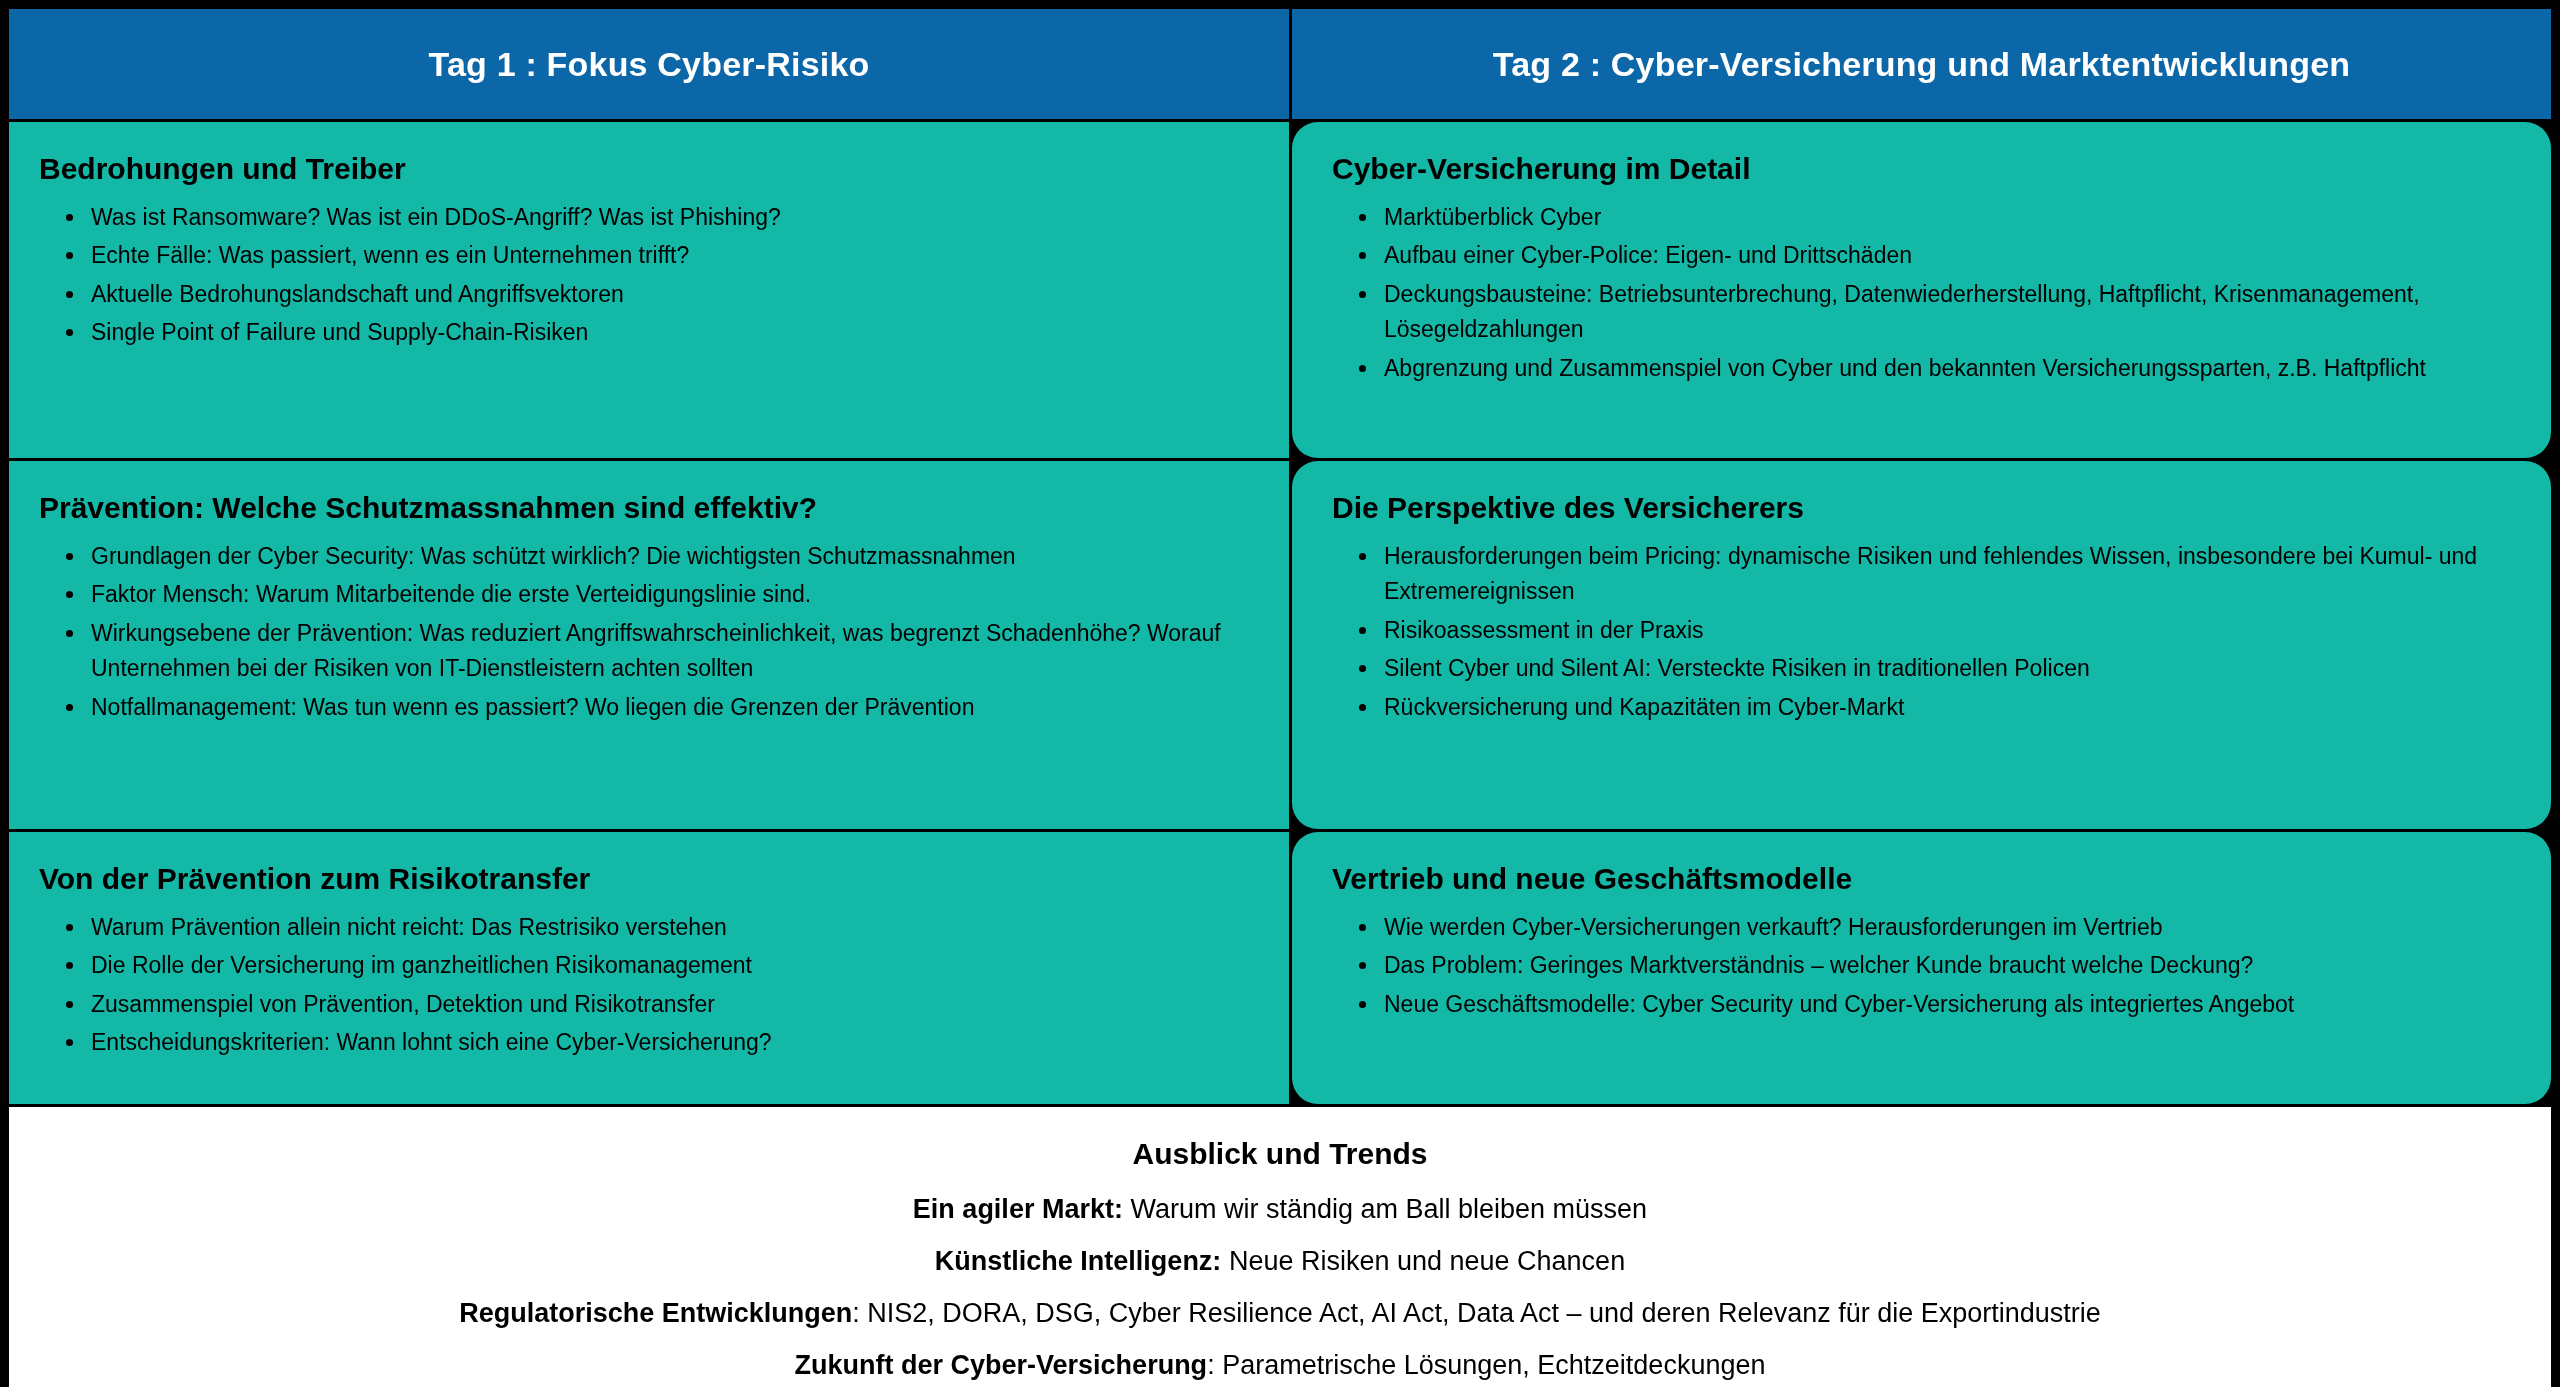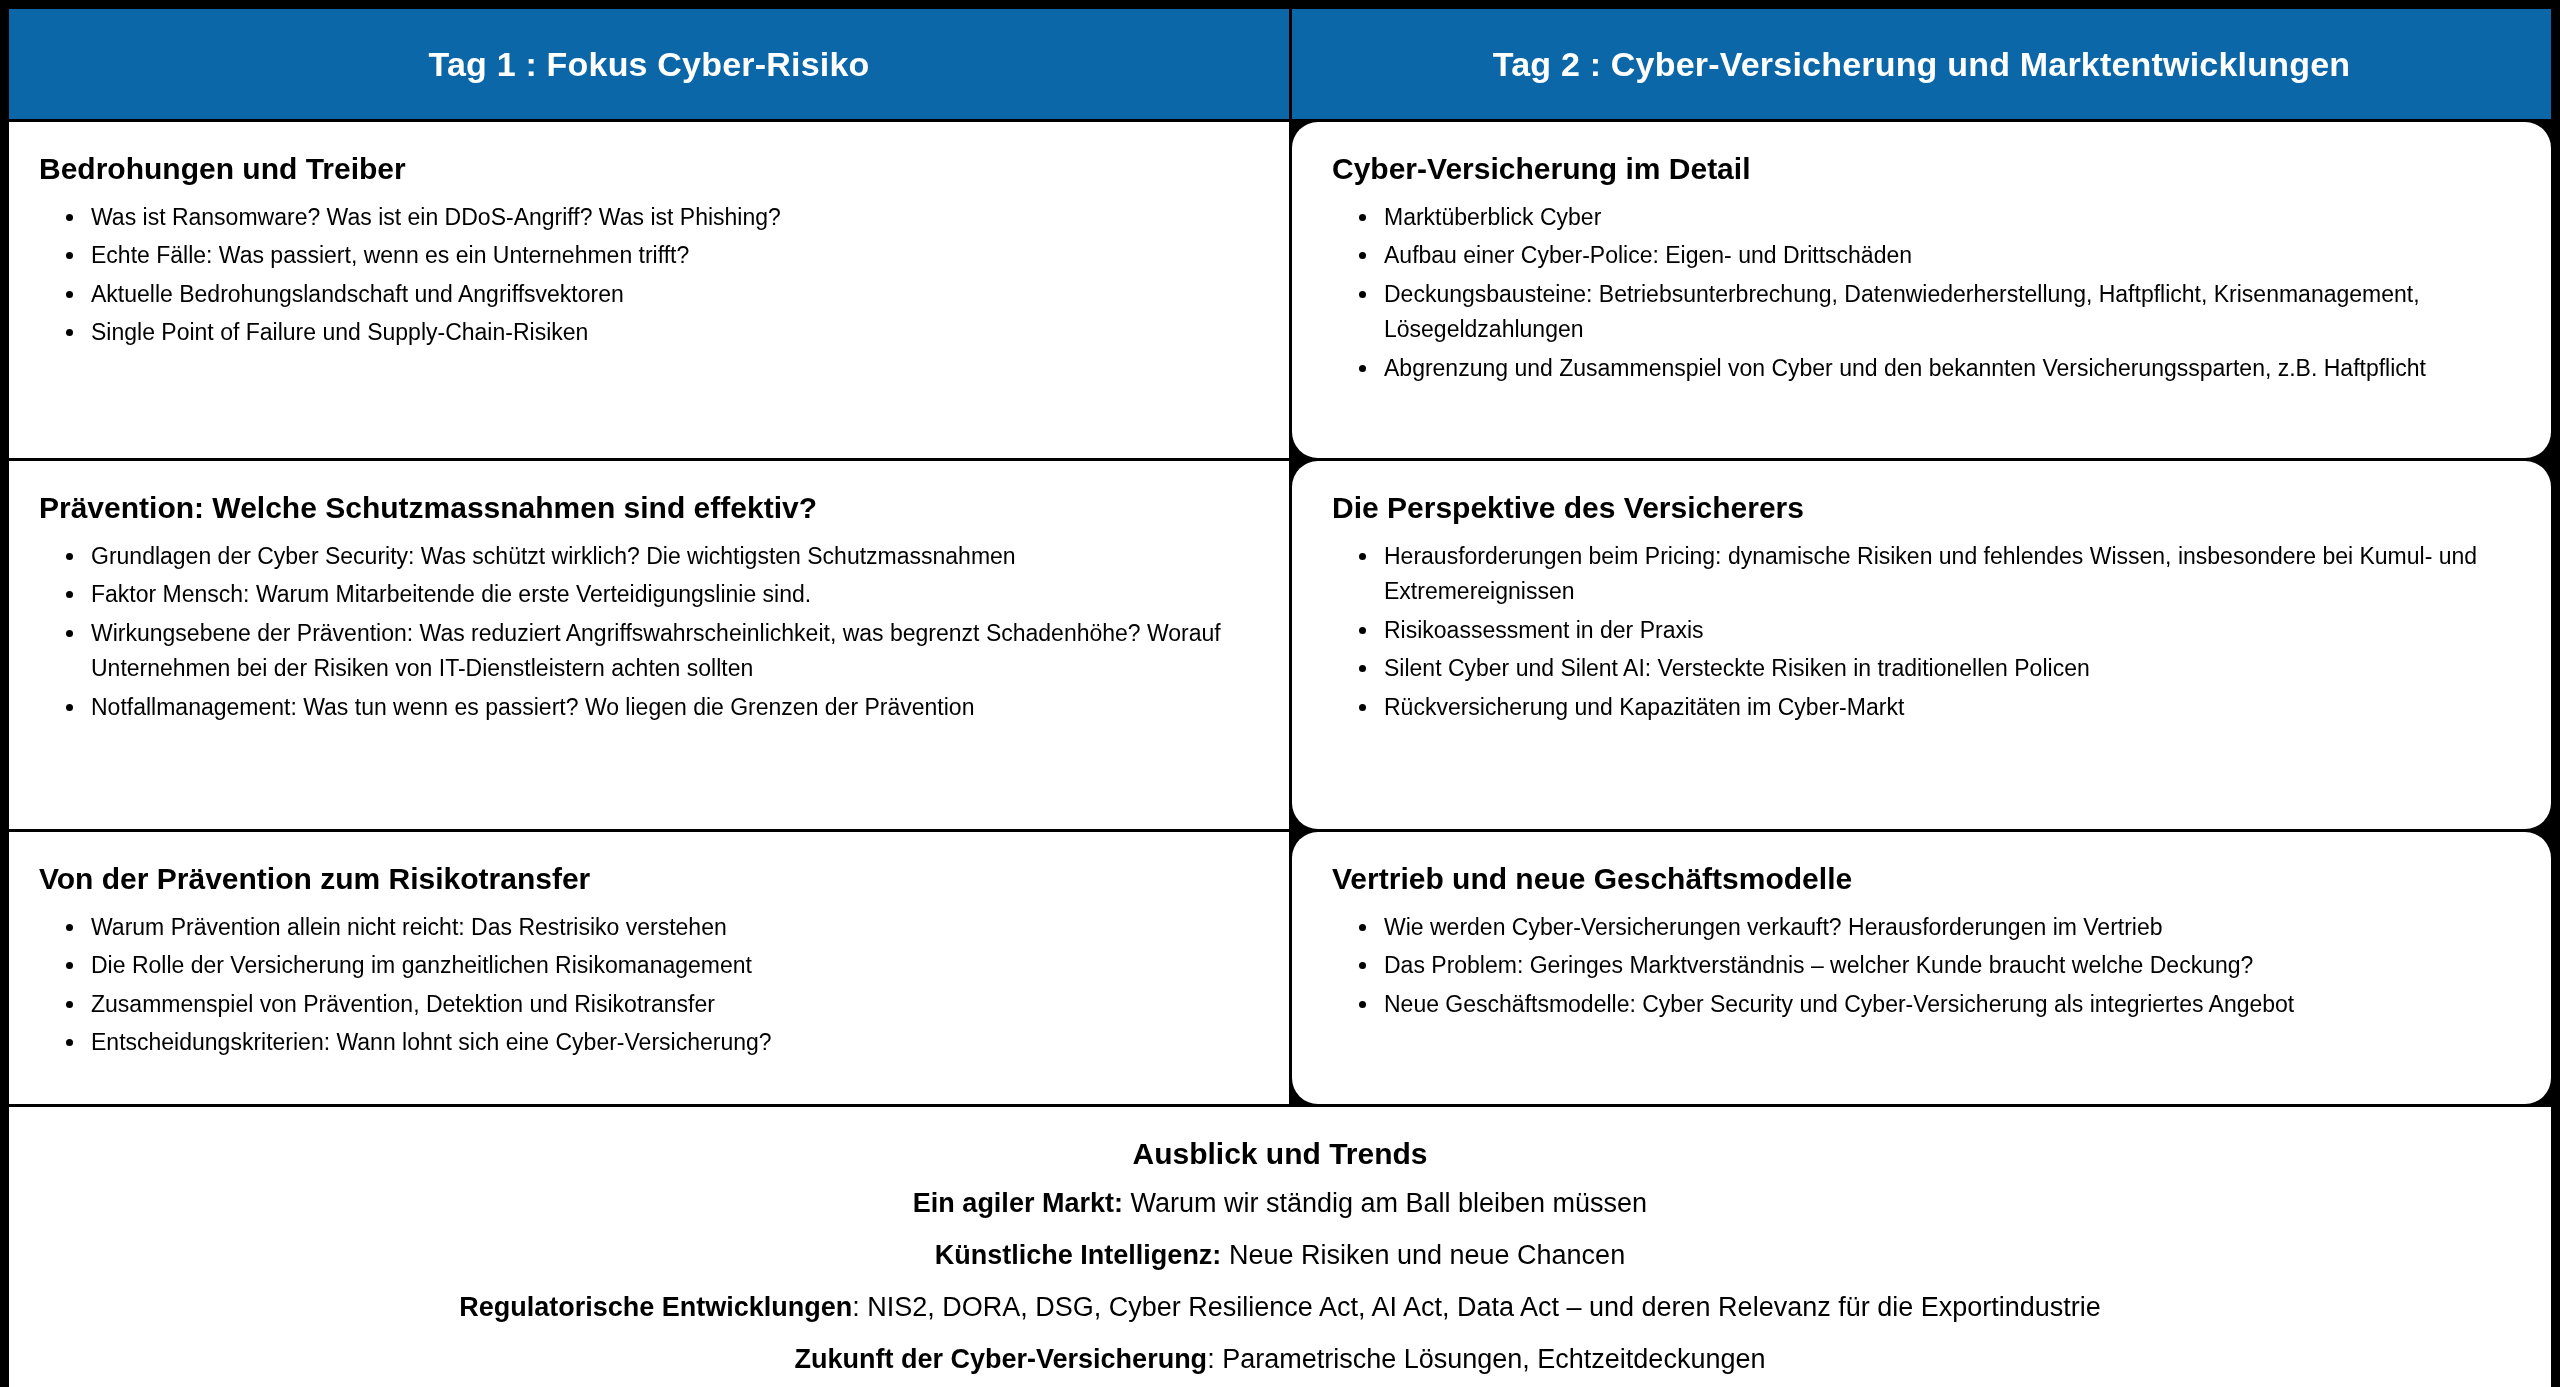--- a/index.html
+++ b/index.html
@@ -15,21 +15,21 @@
     height: 1387px;
     background: #000000;            
     display: grid;
     grid-template-columns: 1280px 1fr;
     grid-template-rows: 110px 336px 368px 272px 1fr;
     gap: 3px;
     padding: 9px 9px 10px 9px;
   }
 
   .cell {
-    background: #ffffff;
+    background: #14b8a6;
     padding: 28px 34px 8px 30px;
     overflow: hidden;
   }
 
   .header-cell {
     background: #0c67a9;
     color: #ffffff;
     display: flex;
     align-items: center;
     justify-content: center;
@@ -63,21 +63,21 @@
 
   .footer-cell {
     grid-column: 1 / span 2;
     background: #ffffff;
     text-align: center;
     padding: 30px 40px 20px 40px;
   }
   .footer-title {
     font-size: 30px;
     font-weight: bold;
-    margin: 0 0 13px 0;
+    margin: 0 0 19px 0;
   }
   .footer-line {
     font-size: 27px;
     line-height: 1.48;
     margin: 0 0 12px 0;
   }
   .footer-line .lbl { font-weight: bold; }
 
   .right-pad { padding-left: 40px; border-radius: 26px; }
 </style>

